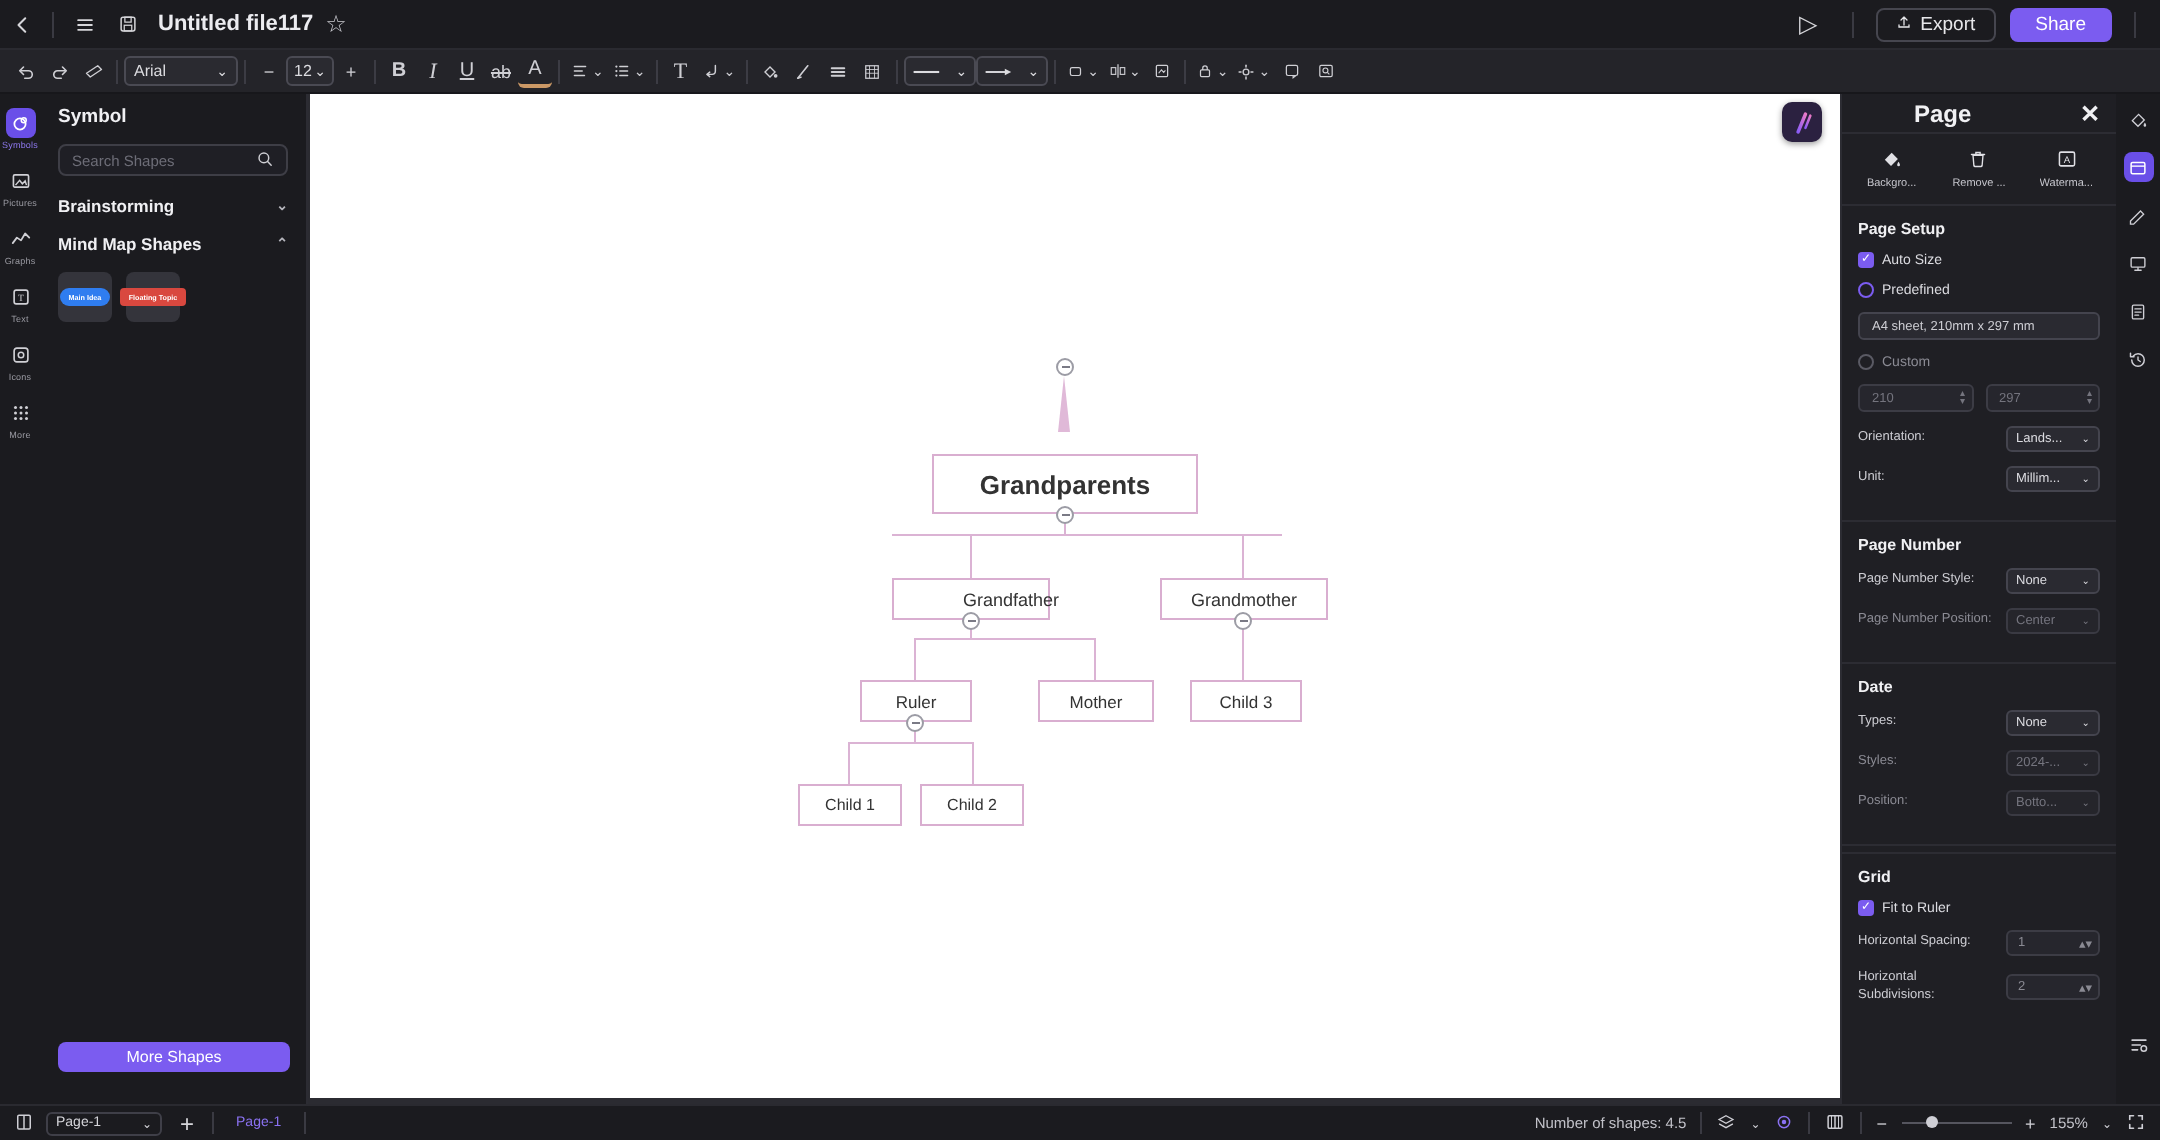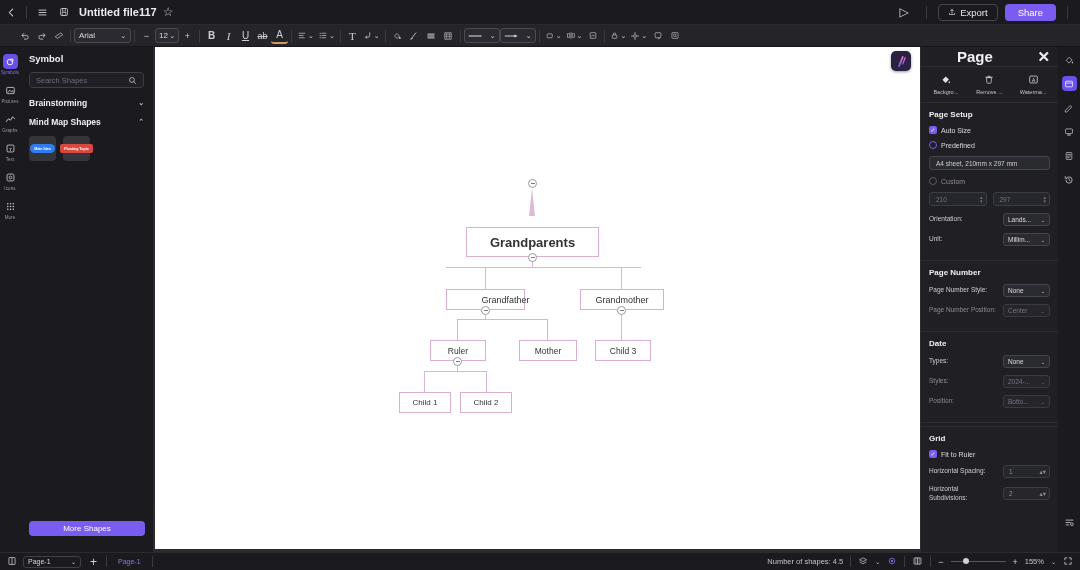--- a/index.html
+++ b/index.html
@@ -32,21 +32,21 @@
     align-items: center; gap: 4px; cursor: pointer;
   }
   .btn-share {
     height: 17px; padding: 0 13px; border-radius: 4px; background: #7b5cf0;
     color: #fff; font-size: 9.5px; display: flex; align-items: center; cursor: pointer; font-weight: 500;
   }
 
   
   .toolbar {
     position: absolute; top: 25px; left: 0; width: 1080px; height: 22px;
-    background: #242429; display: flex; align-items: center; padding-left: 16px;
+    background: #242429; display: flex; align-items: center; padding-left: 4px;
     border-bottom: 1px solid #17171b; font-size: 9px;
   }
   .tool {
     min-width: 17px; height: 17px; display: flex; align-items: center; justify-content: center;
     color: #cfcfd4; cursor: pointer; border-radius: 3px; padding: 0 2px; flex: none;
   }
   .tool-sep { width: 1px; height: 12px; background: #3c3c44; margin: 0 3px; flex: none; }
   .font-box {
     width: 57px; height: 15px; border: 1px solid #4a4a53; border-radius: 3px;
     display: flex; align-items: center; justify-content: space-between;
@@ -172,21 +172,21 @@
 
   
   .panelR {
     position: absolute; top: 47px; left: 920px; width: 138px; height: 505px;
     background: #1f1f24; border-left: 1px solid #2c2c33; overflow: hidden;
   }
   .pr-head {
     height: 20px; display: flex; align-items: center; justify-content: space-between;
     padding: 0 8px; border-bottom: 1px solid #2c2c33;
   }
-  .pr-head span { font-size: 15px; font-weight: bold; color: #f0f0f3; padding-left: 28px; }
+  .pr-head span { font-size: 12px; font-weight: bold; color: #f0f0f3; padding-left: 28px; }
   .pr-close { color: #bcbcc4; font-size: 11px; cursor: pointer; }
   .pr-actions {
     display: flex; justify-content: space-around; padding: 6px 3px 7px;
     border-bottom: 1px solid #2c2c33;
   }
   .pr-act { display: flex; flex-direction: column; align-items: center; gap: 3px; cursor: pointer; width: 42px; }
   .pr-act .ico { color: #e0e0e5; display: flex; align-items: center; justify-content: center; height: 13px; }
   .pr-act .lbl { font-size: 5.5px; color: #c5c5cc; white-space: nowrap; overflow: hidden; text-overflow: ellipsis; max-width: 42px; text-align: center; }
   .sec { padding: 7px 8px 4px; }
   .sec-h { font-size: 8px; font-weight: bold; color: #f0f0f3; margin-bottom: 7px; }

